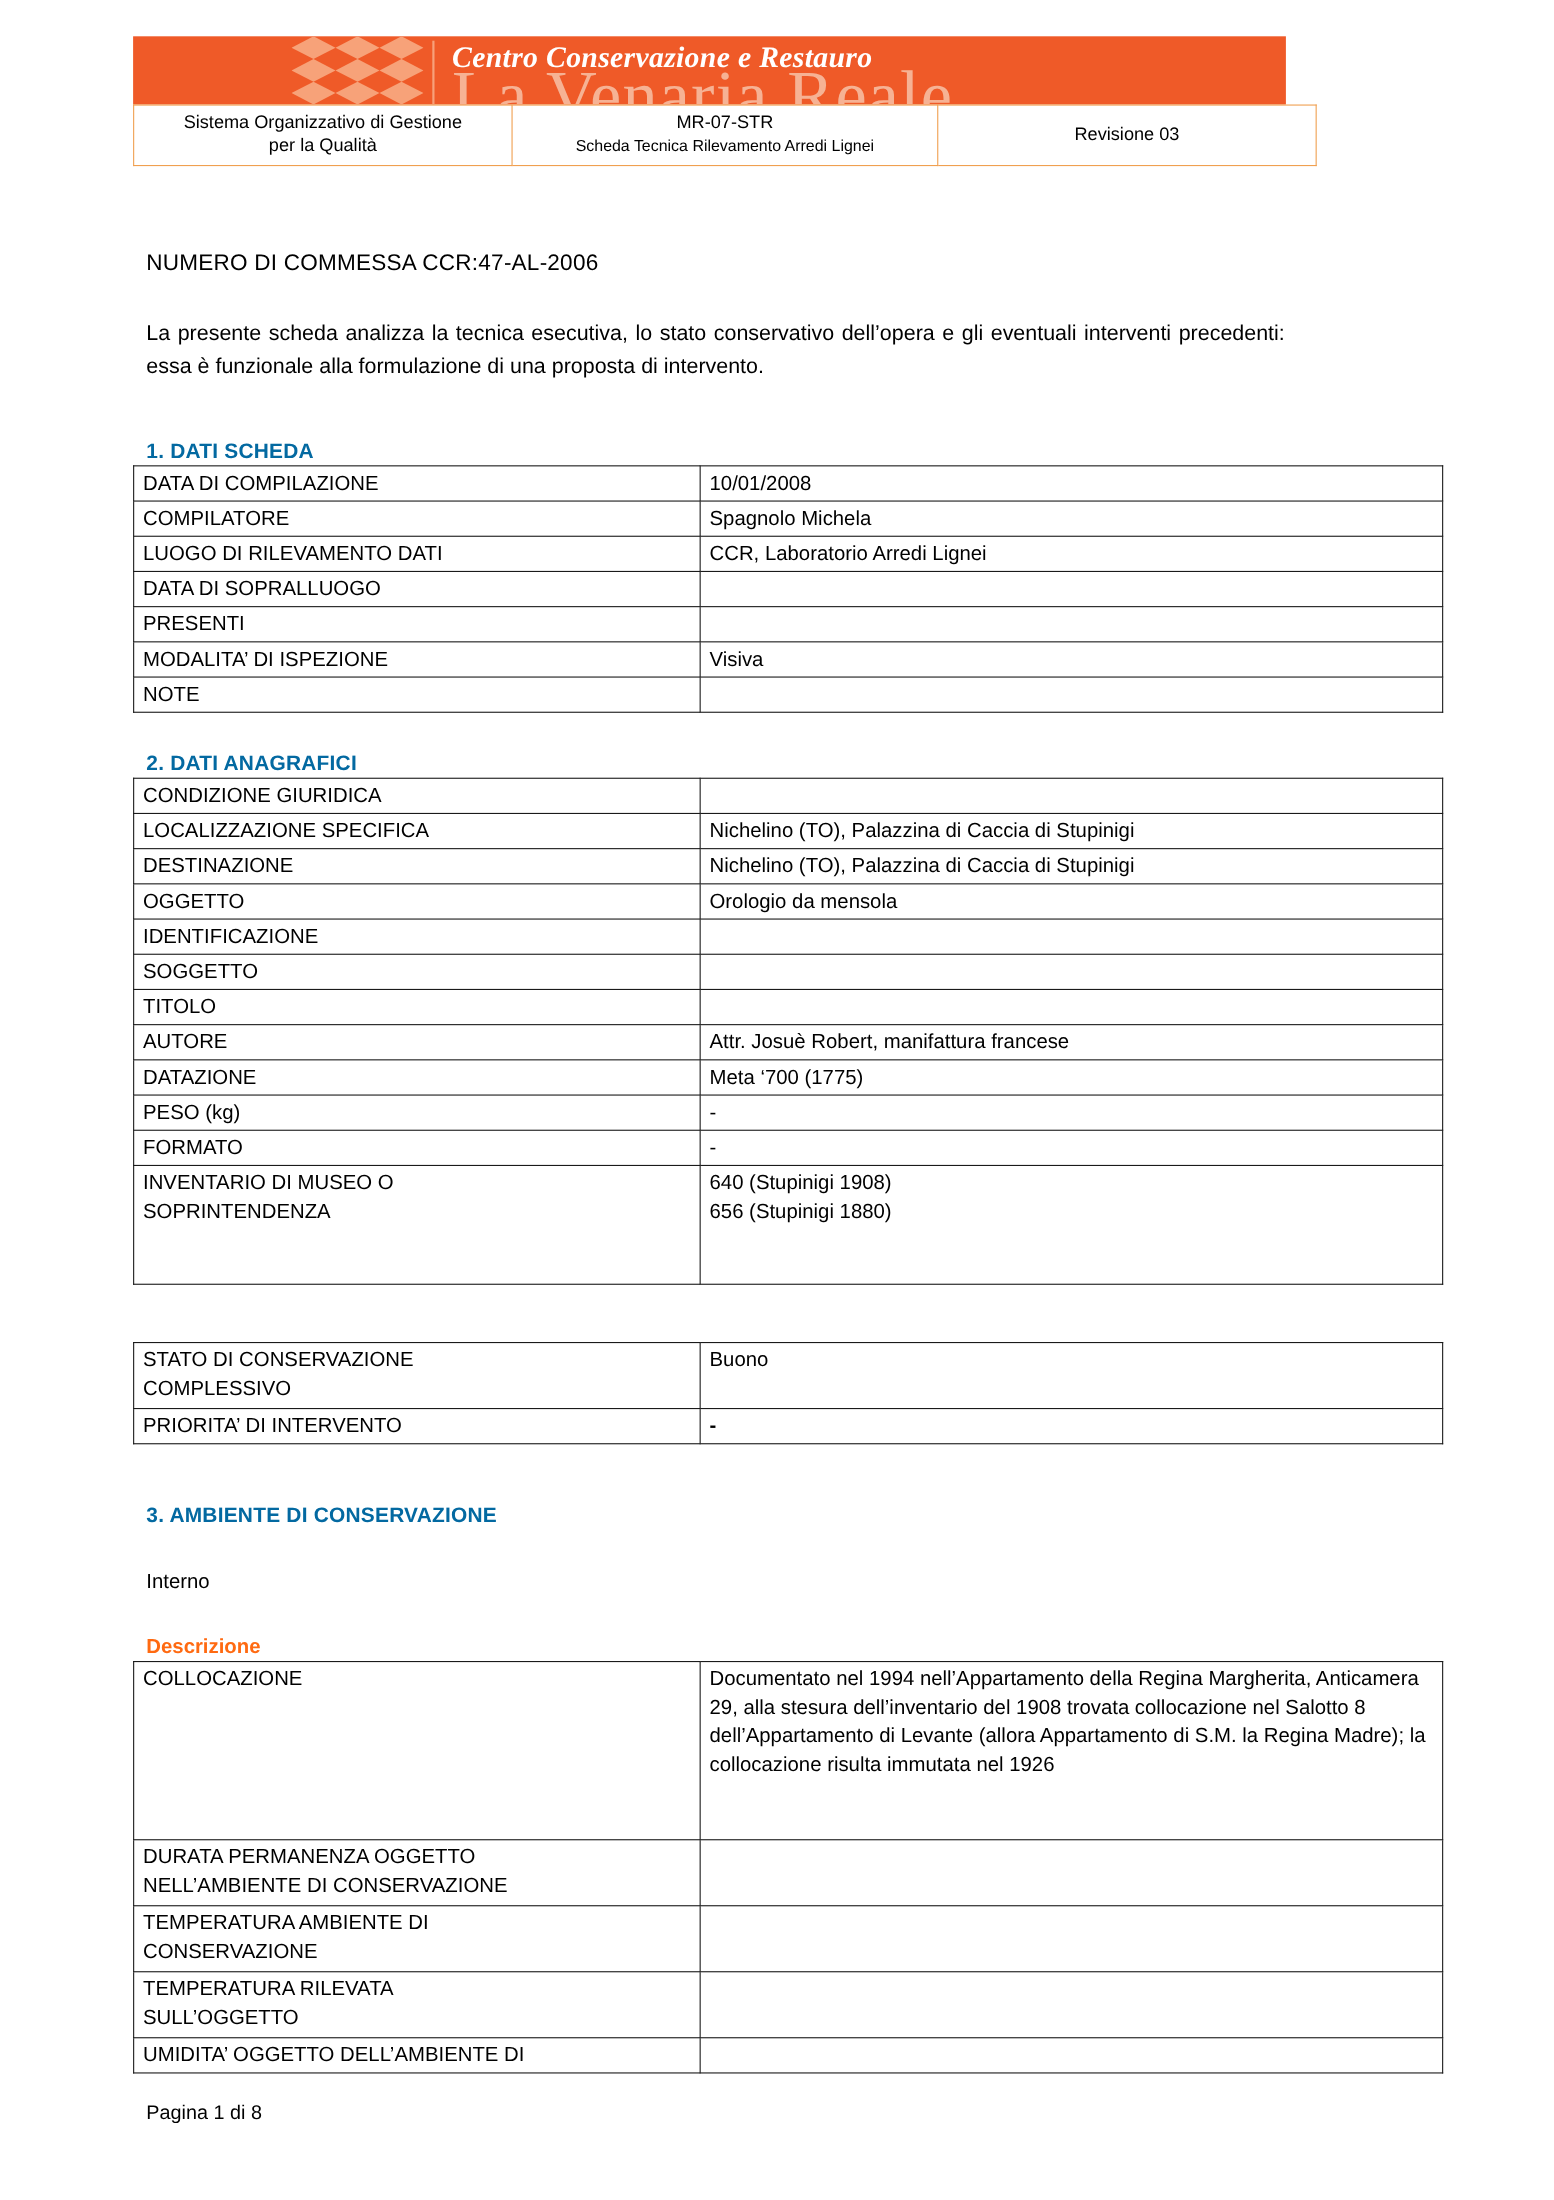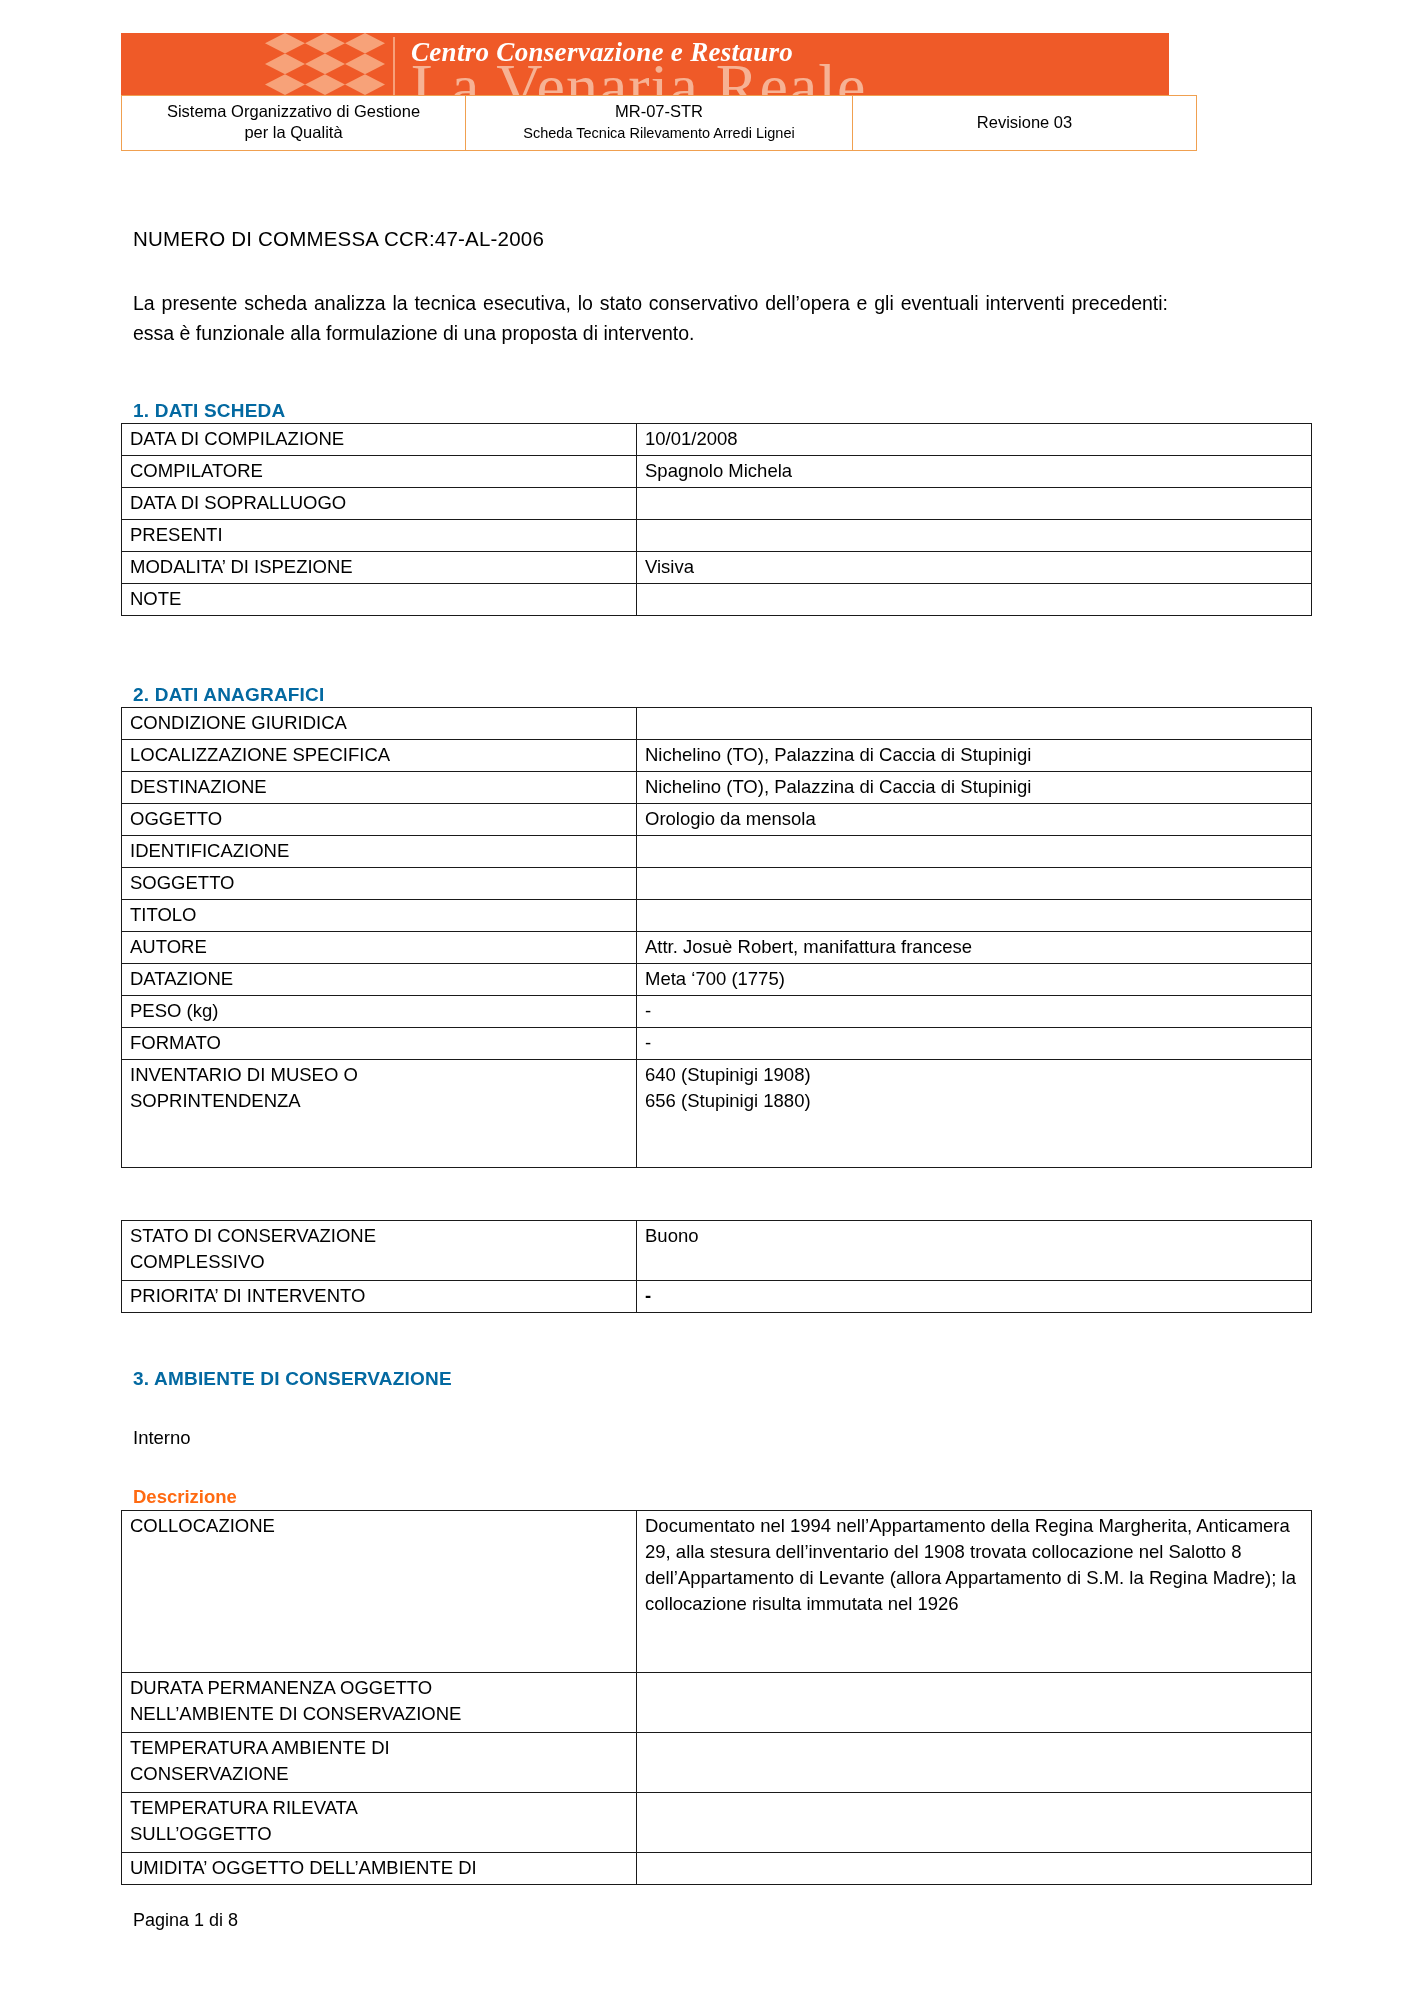--- a/index.html
+++ b/index.html
@@ -227,20 +227,24 @@
     <tbody>
         <tr>
       <td class="k">DATA DI COMPILAZIONE</td>
       <td class="v">10/01/2008</td>
     </tr>
     <tr>
       <td class="k">COMPILATORE</td>
       <td class="v">Spagnolo Michela</td>
     </tr>
     <tr>
+      <td class="k">LUOGO DI RILEVAMENTO DATI</td>
+      <td class="v">CCR, Laboratorio Arredi Lignei</td>
+    </tr>
+    <tr>
       <td class="k">DATA DI SOPRALLUOGO</td>
       <td class="v">&nbsp;</td>
     </tr>
     <tr>
       <td class="k">PRESENTI</td>
       <td class="v">&nbsp;</td>
     </tr>
     <tr>
       <td class="k">MODALITA’ DI ISPEZIONE</td>
       <td class="v">Visiva</td>

